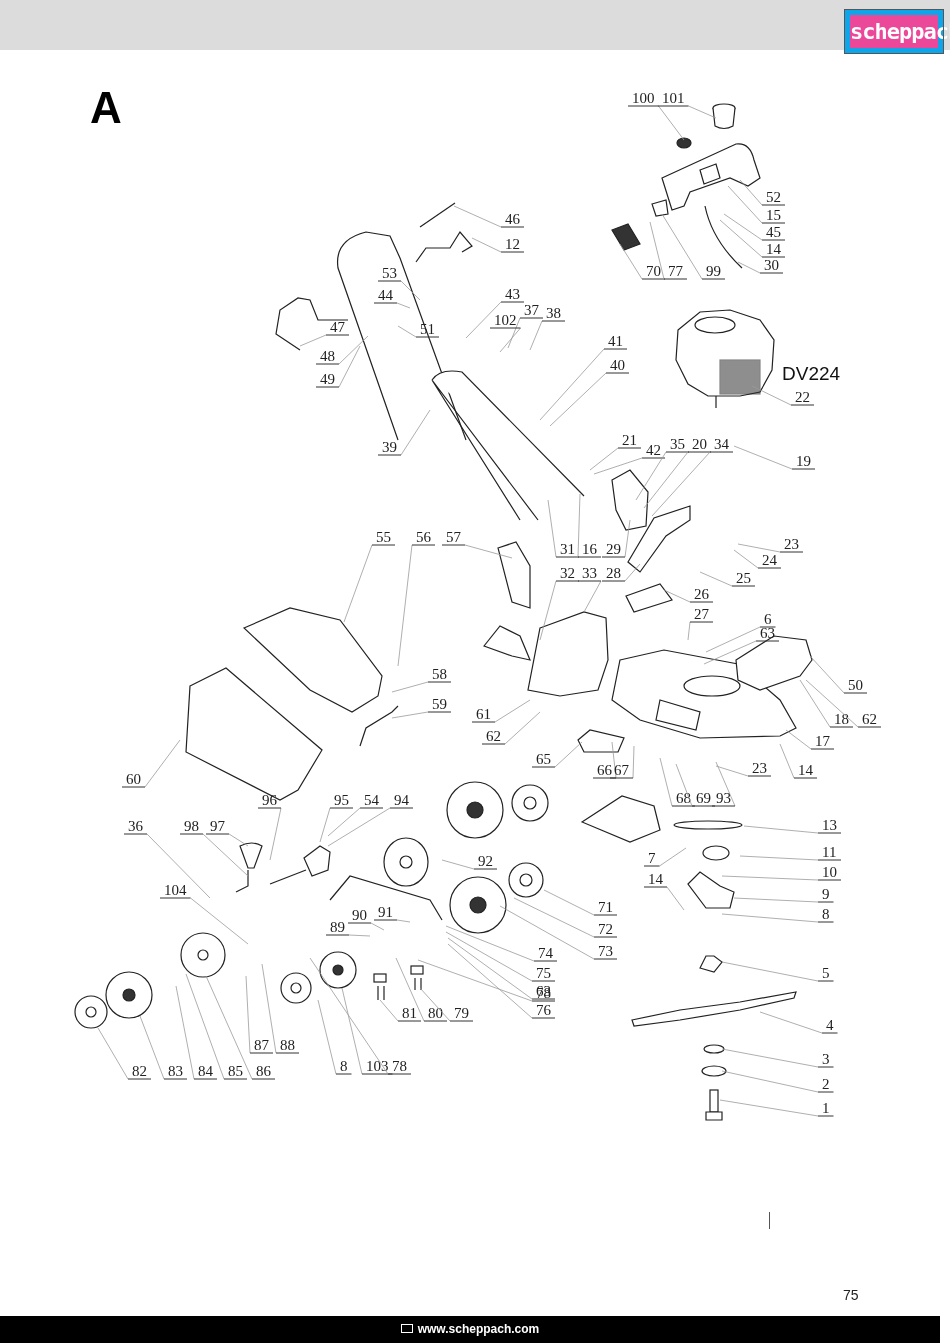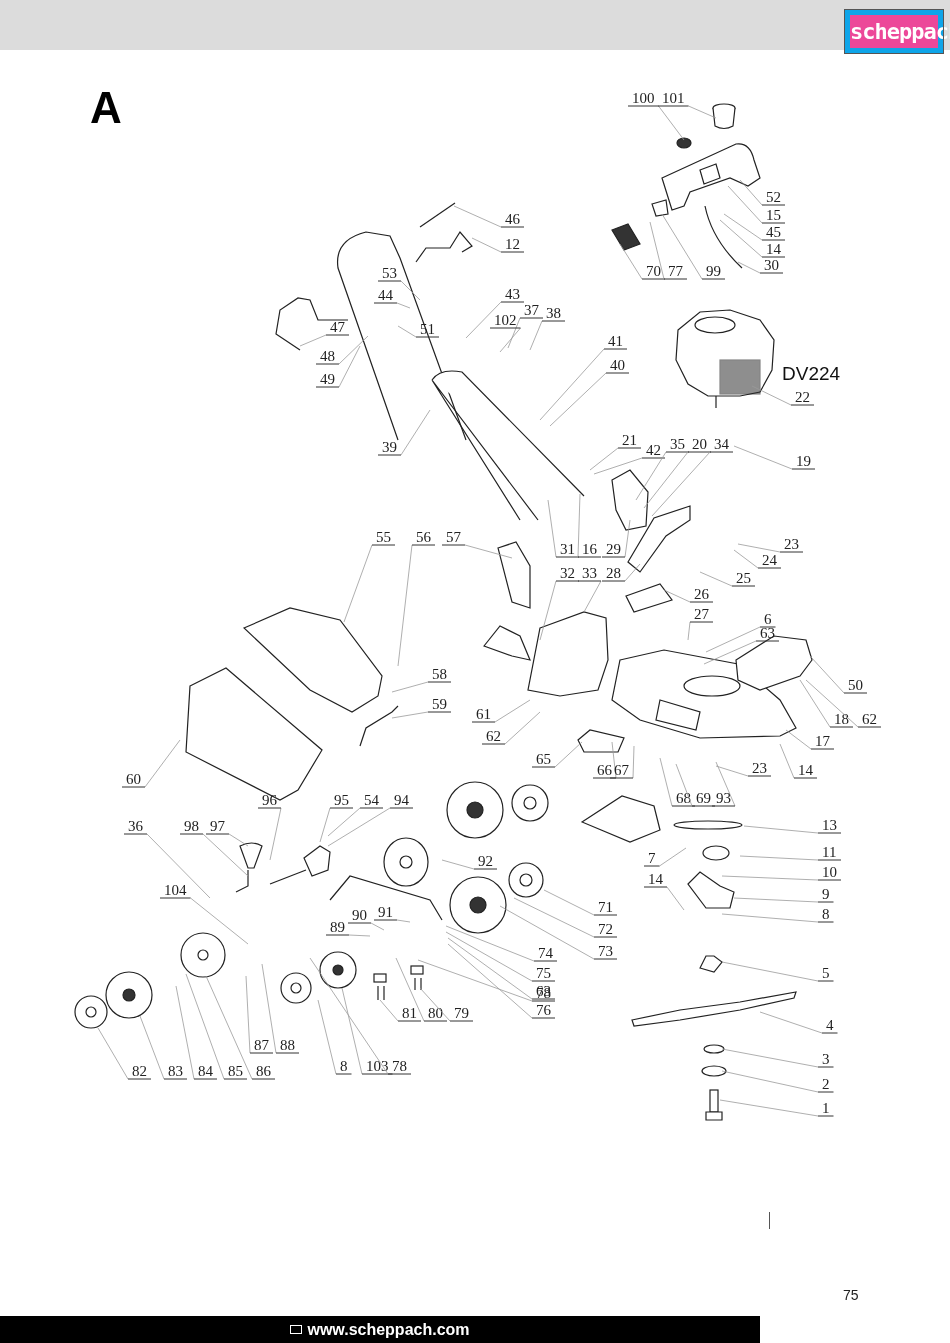--- a/index.html
+++ b/index.html
@@ -9,21 +9,21 @@
   .section-letter{position:absolute;left:90px;top:84px;font-size:44px;font-weight:bold;color:#000;line-height:48px;}
   #diagram{position:absolute;left:0;top:50px;width:950px;height:1250px;}
   .callout{font-family:"Liberation Serif",serif;font-size:15px;fill:#222;}
   .leader{stroke:#9a9a9a;stroke-width:0.8;fill:none;}
   .uline{stroke:#333;stroke-width:1;}
   .part{stroke:#222;stroke-width:1.2;fill:#fff;}
   .partd{stroke:#222;stroke-width:1.2;fill:#333;}
   .engine-label{font-family:"Liberation Sans",sans-serif;font-size:19px;fill:#111;}
   .page-num{position:absolute;left:843px;top:1287px;font-size:14px;color:#222;}
   .marker{position:absolute;left:769px;top:1212px;width:1px;height:17px;background:#555;}
-  .footer{position:absolute;left:0;top:1316px;width:760px;height:27px;background:#000;color:#fff;text-align:center;font-size:16px;font-weight:bold;line-height:27px;}
+  .footer{position:absolute;left:0;top:1316px;width:940px;height:27px;background:#000;color:#fff;text-align:center;font-size:12px;font-weight:bold;line-height:27px;}
   .footer .pc{display:inline-block;width:10px;height:7px;border:1px solid #fff;margin-right:5px;vertical-align:middle;position:relative;top:-1px;}
 </style>
 </head>
 <body>
 
 <div class="header">
   <div class="logo">scheppach</div>
 </div>
 
 <div class="section-letter">A</div>

